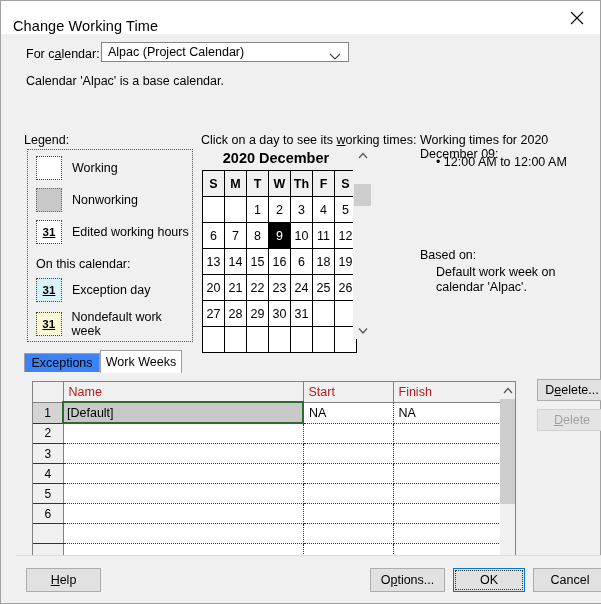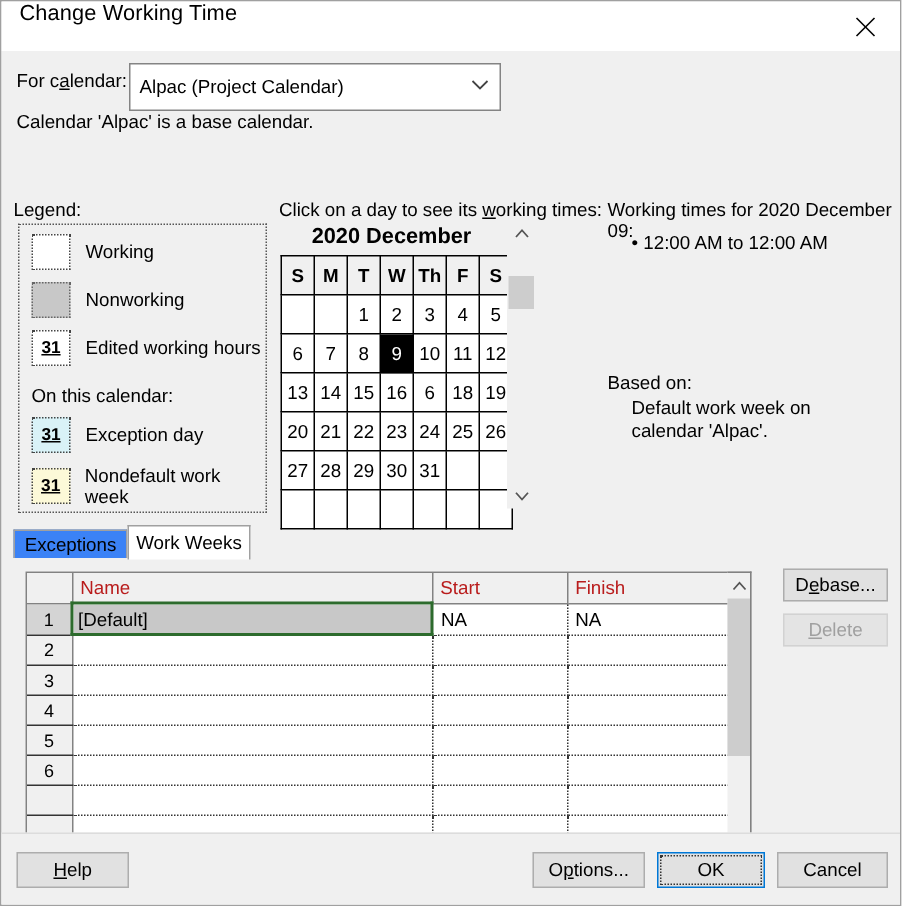--- a/index.html
+++ b/index.html
@@ -15,47 +15,47 @@
   .dialog{
     position:absolute;left:0;top:0;width:601px;height:604px;
     background:#f0f0f0;
     border:1px solid #a0a0a0;
     box-sizing:border-box;
     display:flex;flex-direction:column;
   }
   
   .titlebar{
     height:33px;background:#ffffff;
-    display:flex;align-items:flex-start;
+    display:flex;align-items:flex-end;
     flex:0 0 auto;
     position:relative;
   }
   .title-text{
     font-size:14.5px;margin-left:12px;color:#000;
     letter-spacing:0.1px;
   }
   .close-btn{
     position:absolute;right:0;top:0;width:46px;height:33px;
     display:flex;align-items:center;justify-content:center;
     cursor:default;
   }
   .close-btn svg{display:block;}
   
   .content{
-    flex:1 1 auto;position:relative;background:#f0f0f0;
+    flex:1 1 auto;position:relative;background:#f0f0f0;margin-left:15px;
   }
   
   .row-calendar{
     position:absolute;left:0;top:8px;width:601px;height:26px;
   }
   .lbl-forcal{
     position:absolute;left:10px;top:5px;font-size:12.5px;
   }
   .combo{
-    position:absolute;left:85px;top:0px;width:248px;height:32px;
+    position:absolute;left:85px;top:0px;width:248px;height:20px;
     background:#fff;border:1px solid #848484;box-sizing:border-box;
     display:flex;align-items:center;
   }
   .combo .val{margin-left:6px;font-size:12.5px;}
   .combo .chev{position:absolute;right:7px;top:7px;}
   .btn-createcal{
     position:absolute;left:452px;top:0px;width:144px;height:24px;
     background:#e1e1e1;border:1px solid #adadad;box-sizing:border-box;
     display:flex;align-items:center;justify-content:center;
     font-size:12.5px;cursor:default;
@@ -473,21 +473,21 @@
       <div class="arr bot">
         <svg width="10" height="7" viewBox="0 0 10 7">
             <polyline points="1,1.5 5,6 9,1.5" fill="none" stroke="#555" stroke-width="1.2"></polyline>
           </svg>
       </div>
     </div>
 
     <div class="btn-details">
         <span>D</span>
         <span class="u">e</span>
-        <span>base...</span>
+        <span>elete...</span>
       </div>
 
     <div class="btn-delete">
         <span></span>
         <span class="u">D</span>
         <span>elete</span>
       </div>
 
     <div class="footer">
       <div class="fbtn" style="left:10px;width:75px;">

